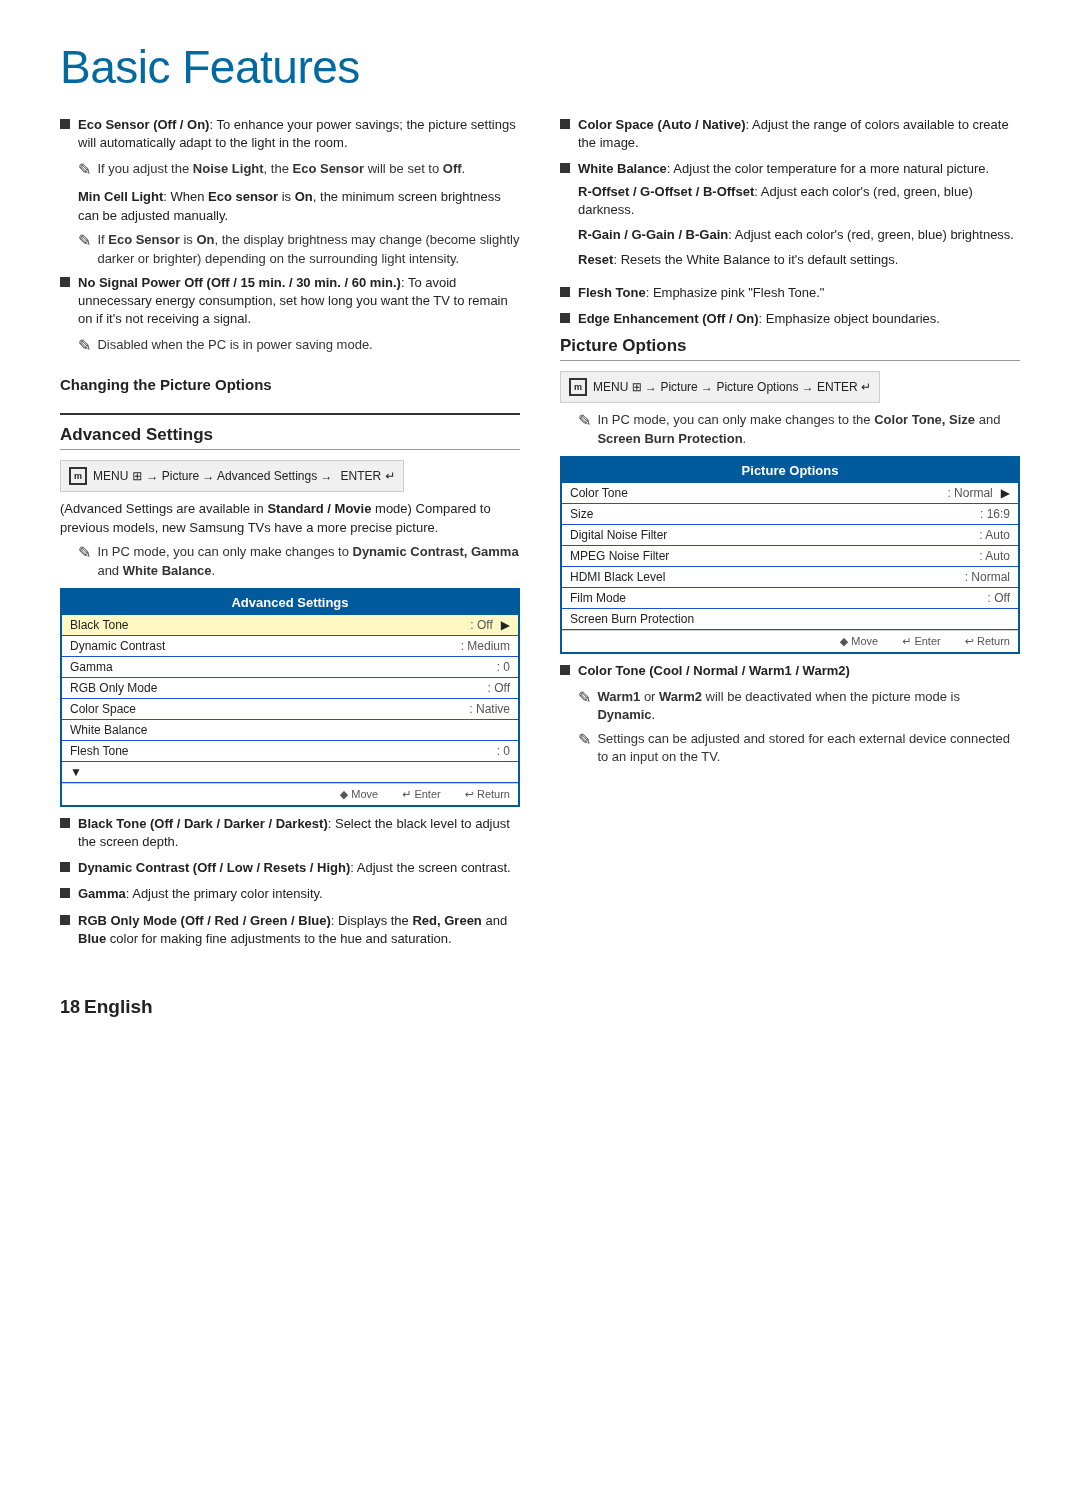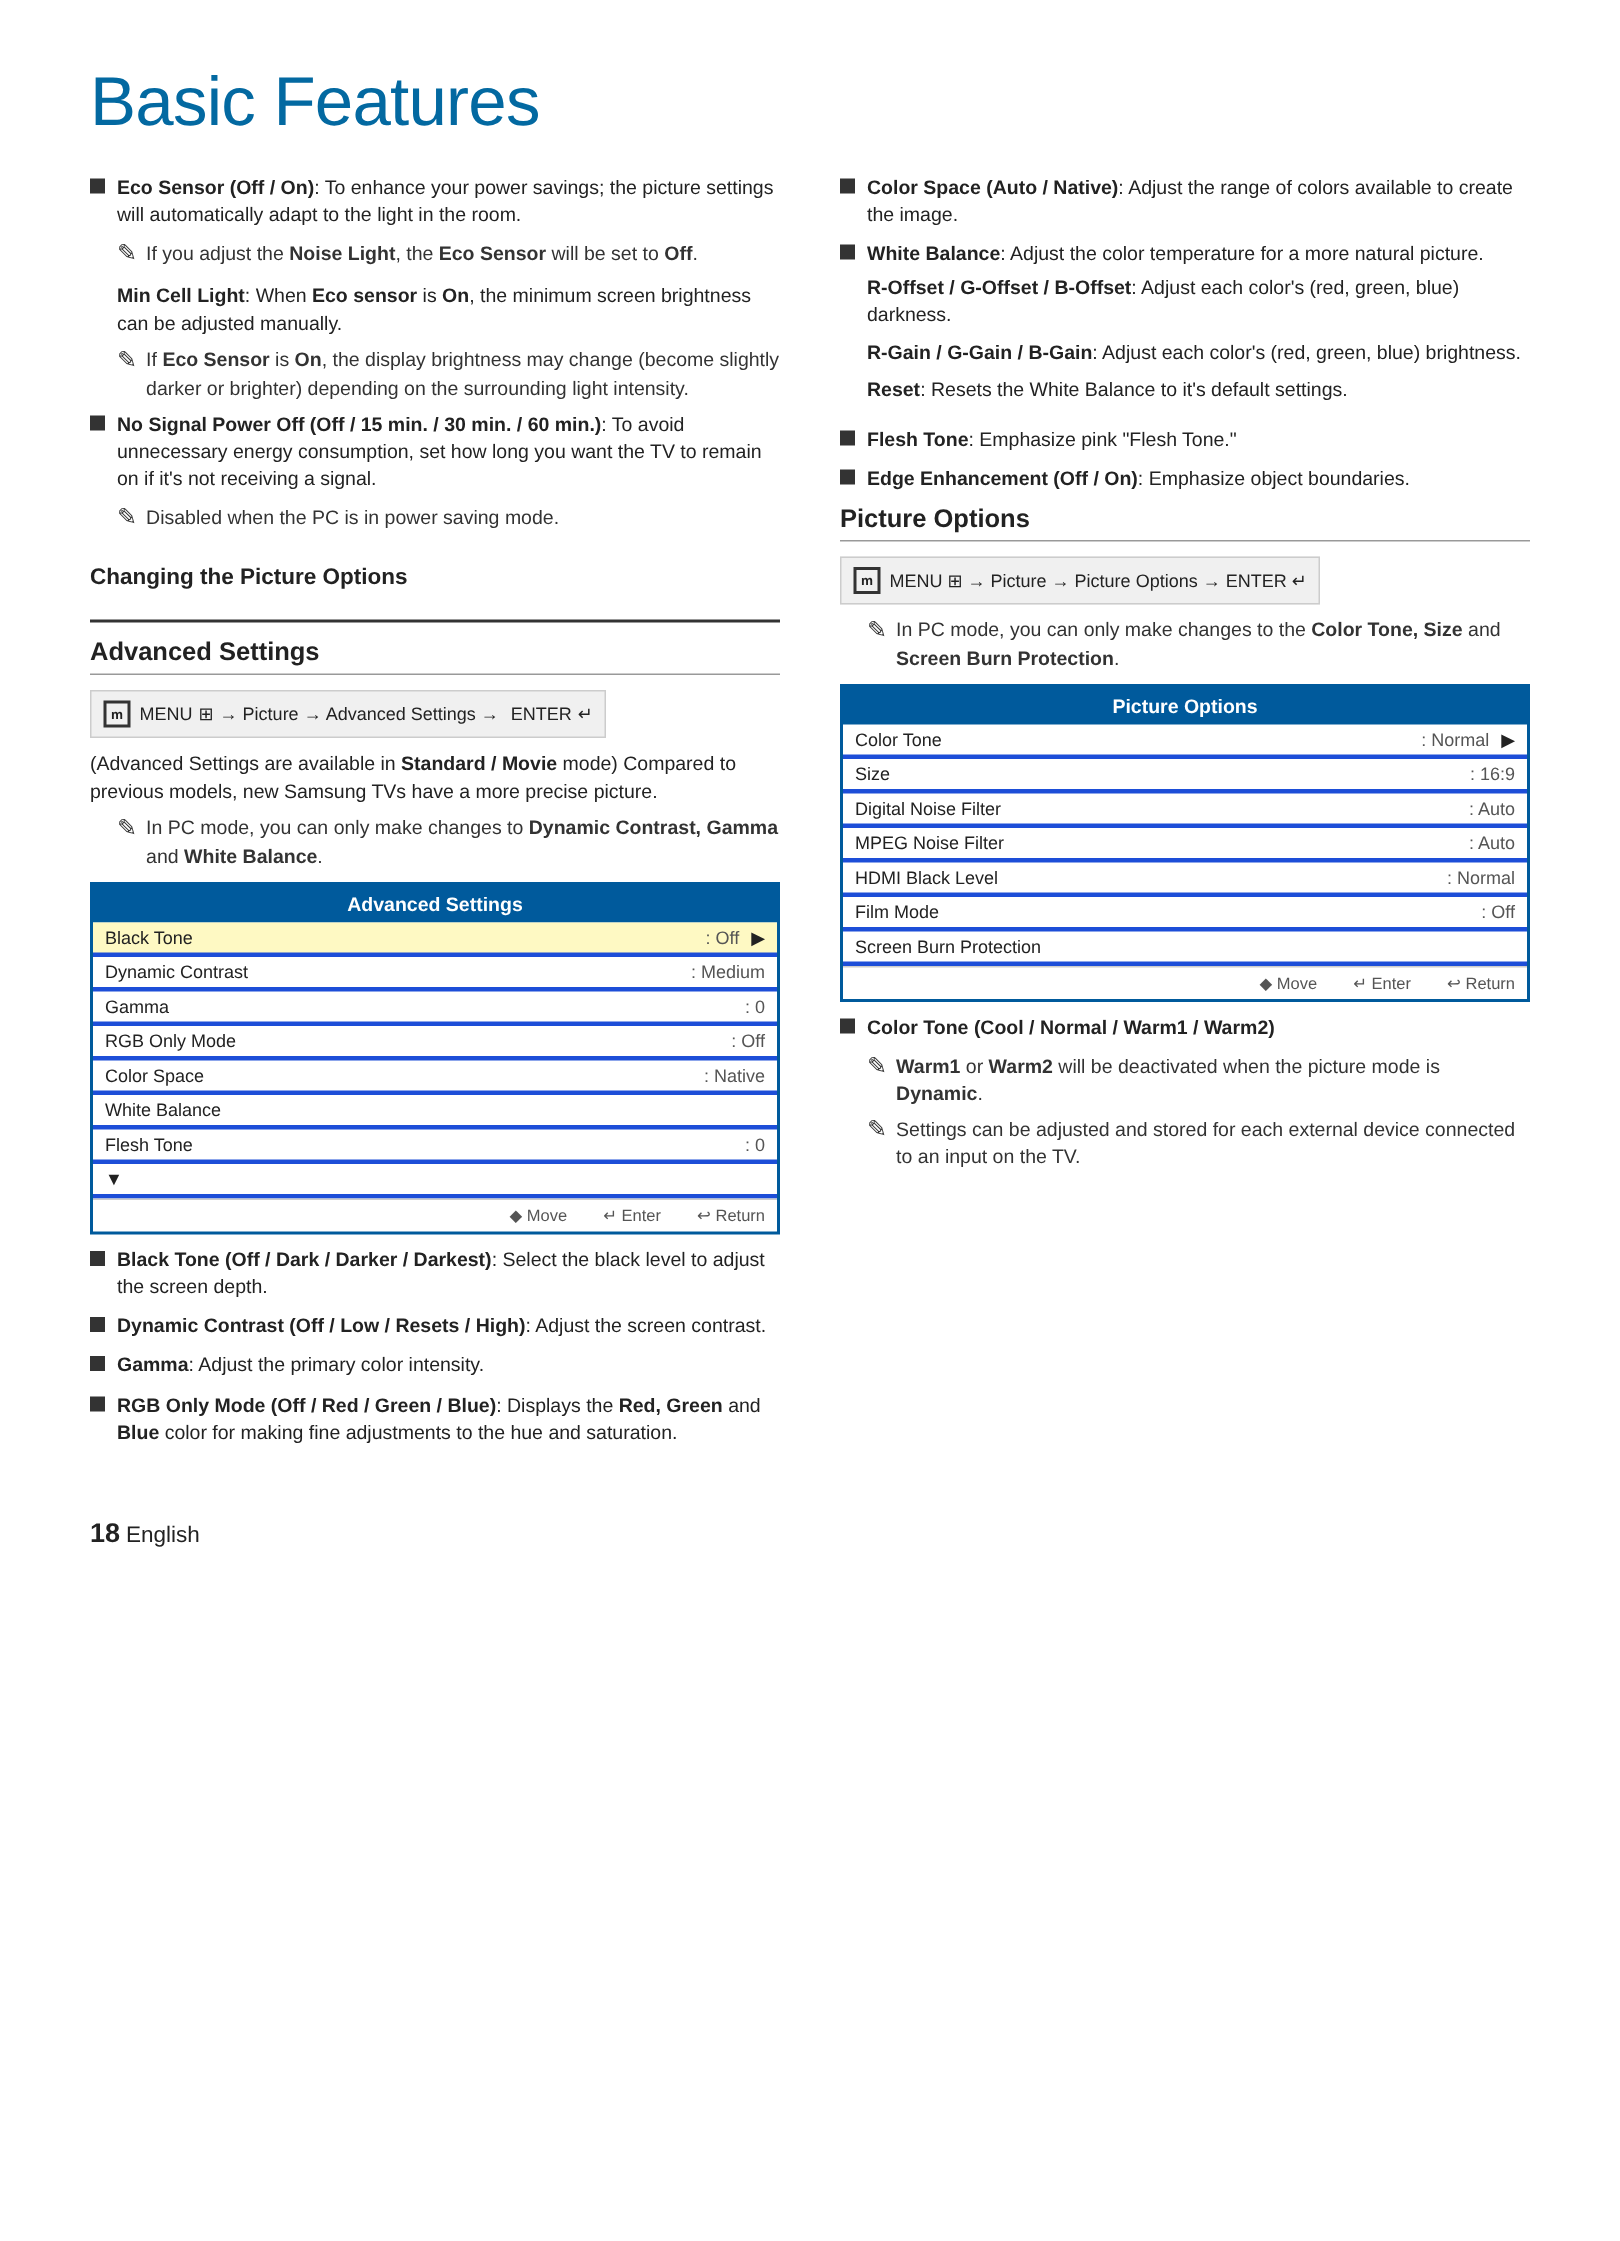--- a/index.html
+++ b/index.html
@@ -107,21 +107,21 @@
       padding: 5px 8px;
       font-weight: bold;
       font-size: 13px;
       text-align: center;
     }
     .settings-table-row {
       display: flex;
       justify-content: space-between;
       align-items: center;
       padding: 3px 8px;
-      border-bottom: 3px solid #1d4ed8;
+      border-bottom: 1px solid #1d4ed8;
     }
     .settings-table-row:last-child {
       border-bottom: none;
     }
     .settings-table-row.highlighted {
       background: #fef9c3;
     }
     .settings-table-row .row-name { color: #222; }
     .settings-table-row .row-value { color: #555; }
     .settings-table-footer {
@@ -135,22 +135,22 @@
     }
 
     .bold { font-weight: bold; }
 
     .page-num {
       font-size: 18px;
       font-weight: bold;
       margin-top: 40px;
     }
     .page-num .lang {
-      font-size: 15px;
-      font-weight: normal;
+      font-size: 19px;
+      font-weight: bold;
       margin-left: 4px;
     }
 
     p { margin-bottom: 6px; line-height: 1.45; }
     .indent { margin-left: 18px; }
   </style>
 </head>
 <body>
 
 <h1 class="page-title">Basic Features</h1>

